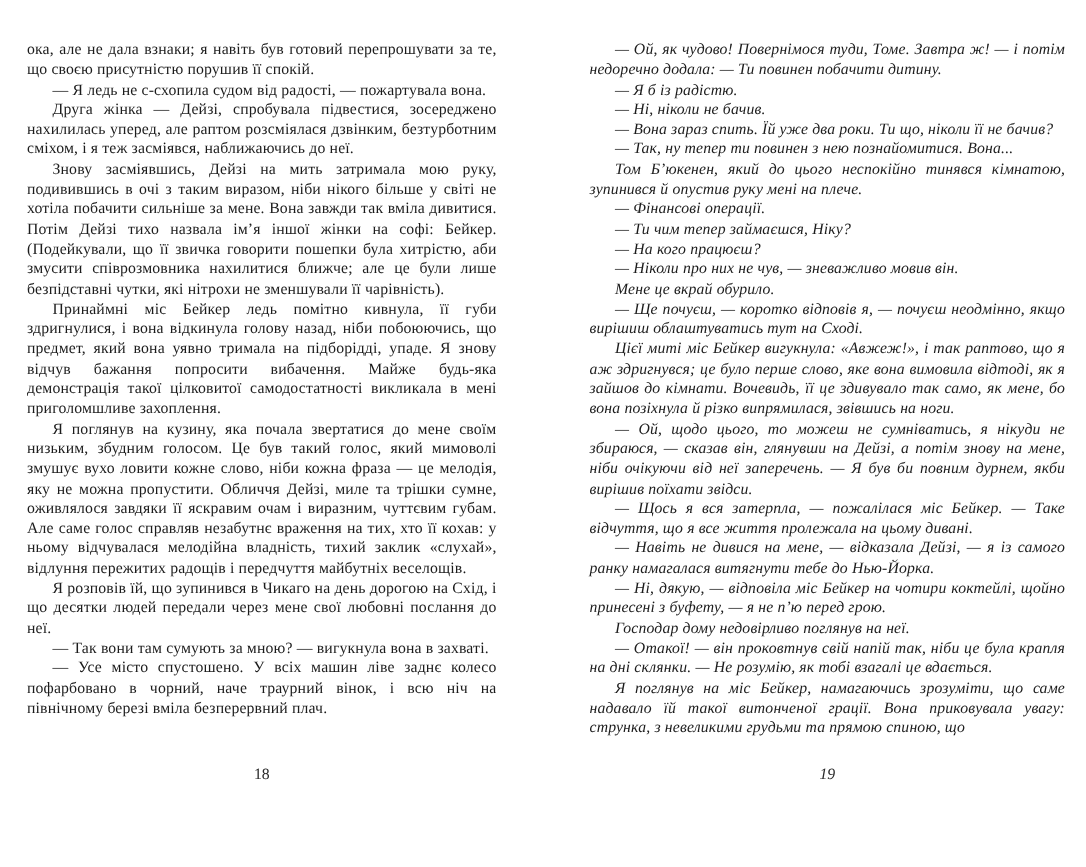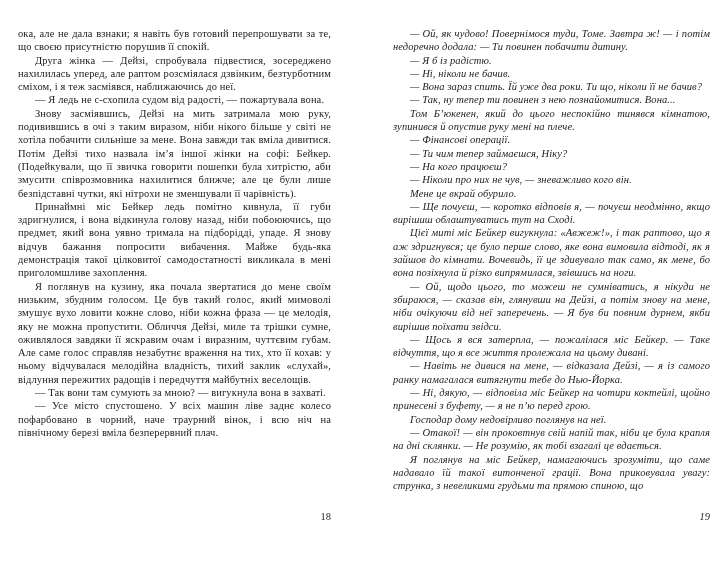--- a/index.html
+++ b/index.html
@@ -37,57 +37,58 @@
     padding: 0;
   }
   .page-text p.indent {
     text-indent: 17px;
   }
   .page-number {
     position: absolute;
     top: 483px;
     left: 0;
     width: 100%;
-    text-align: right;
+    text-align: center;
     color: #2a2a2a;
     font-size: 10.5px;
     line-height: 13px;
   }
 </style>
 </head>
 <body>
 
 <div class="spread">
 
   <div class="page page-left">
     <div class="page-text">
         <p>ока, але не дала взнаки; я навіть був готовий перепрошувати за те, що своєю присутністю порушив її спокій.</p>
+        <p class="indent">— Я ледь не с-схопила судом від радості, — пожартувала вона.</p>
         <p class="indent">Друга жінка — Дейзі, спробувала підвестися, зосереджено нахилилась уперед, але раптом розсміялася дзвінким, безтурботним сміхом, і я теж засміявся, наближаючись до неї.</p>
-        <p class="indent">— Я ледь не с-схопила судом від радості, — пожартувала вона.</p>
         <p class="indent">Знову засміявшись, Дейзі на мить затримала мою руку, подивившись в очі з таким виразом, ніби нікого більше у світі не хотіла побачити сильніше за мене. Вона завжди так вміла дивитися. Потім Дейзі тихо назвала ім’я іншої жінки на софі: Бейкер. (Подейкували, що її звичка говорити пошепки була хитрістю, аби змусити співрозмовника нахилитися ближче; але це були лише безпідставні чутки, які нітрохи не зменшували її чарівність).</p>
         <p class="indent">Принаймні міс Бейкер ледь помітно кивнула, її губи здригнулися, і вона відкинула голову назад, ніби побоюючись, що предмет, який вона уявно тримала на підборідді, упаде. Я знову відчув бажання попросити вибачення. Майже будь-яка демонстрація такої цілковитої самодостатності викликала в мені приголомшливе захоплення.</p>
         <p class="indent">Я поглянув на кузину, яка почала звертатися до мене своїм низьким, збудним голосом. Це був такий голос, який мимоволі змушує вухо ловити кожне слово, ніби кожна фраза — це мелодія, яку не можна пропустити. Обличчя Дейзі, миле та трішки сумне, оживлялося завдяки її яскравим очам і виразним, чуттєвим губам. Але саме голос справляв незабутнє враження на тих, хто її кохав: у ньому відчувалася мелодійна владність, тихий заклик «слухай», відлуння пережитих радощів і передчуття майбутніх веселощів.</p>
+        <p class="indent">Я розповів їй, що зупинився в Чикаго на день дорогою на Схід, і що десятки людей передали через мене свої любовні послання до неї.</p>
         <p class="indent">— Так вони там сумують за мною? — вигукнула вона в захваті.</p>
         <p class="indent">— Усе місто спустошено. У всіх машин ліве заднє колесо пофарбовано в чорний, наче траурний вінок, і всю ніч на північному березі вміла безперервний плач.</p>
       </div>
     <div class="page-number">18</div>
   </div>
 
   <div class="page page-right">
     <div class="page-text">
         <p class="indent">— Ой, як чудово! Повернімося туди, Томе. Завтра ж! — і потім недоречно додала: — Ти повинен побачити дитину.</p>
         <p class="indent">— Я б із радістю.</p>
         <p class="indent">— Ні, ніколи не бачив.</p>
         <p class="indent">— Вона зараз спить. Їй уже два роки. Ти що, ніколи її не бачив?</p>
         <p class="indent">— Так, ну тепер ти повинен з нею познайомитися. Вона...</p>
         <p class="indent">Том Б’юкенен, який до цього неспокійно тинявся кімнатою, зупинився й опустив руку мені на плече.</p>
         <p class="indent">— Фінансові операції.</p>
         <p class="indent">— Ти чим тепер займаєшся, Ніку?</p>
         <p class="indent">— На кого працюєш?</p>
-        <p class="indent">— Ніколи про них не чув, — зневажливо кого він.</p>
+        <p class="indent">— Ніколи про них не чув, — зневажливо мовив він.</p>
         <p class="indent">Мене це вкрай обурило.</p>
         <p class="indent">— Ще почуєш, — коротко відповів я, — почуєш неодмінно, якщо вирішиш облаштуватись тут на Сході.</p>
         <p class="indent">Цієї миті міс Бейкер вигукнула: «Авжеж!», і так раптово, що я аж здригнувся; це було перше слово, яке вона вимовила відтоді, як я зайшов до кімнати. Вочевидь, її це здивувало так само, як мене, бо вона позіхнула й різко випрямилася, звівшись на ноги.</p>
         <p class="indent">— Ой, щодо цього, то можеш не сумніватись, я нікуди не збираюся, — сказав він, глянувши на Дейзі, а потім знову на мене, ніби очікуючи від неї заперечень. — Я був би повним дурнем, якби вирішив поїхати звідси.</p>
         <p class="indent">— Щось я вся затерпла, — пожалілася міс Бейкер. — Таке відчуття, що я все життя пролежала на цьому дивані.</p>
         <p class="indent">— Навіть не дивися на мене, — відказала Дейзі, — я із самого ранку намагалася витягнути тебе до Нью-Йорка.</p>
         <p class="indent">— Ні, дякую, — відповіла міс Бейкер на чотири коктейлі, щойно принесені з буфету, — я не п’ю перед грою.</p>
         <p class="indent">Господар дому недовірливо поглянув на неї.</p>
         <p class="indent">— Отакої! — він проковтнув свій напій так, ніби це була крапля на дні склянки. — Не розумію, як тобі взагалі це вдається.</p>
         <p class="indent">Я поглянув на міс Бейкер, намагаючись зрозуміти, що саме надавало їй такої витонченої грації. Вона приковувала увагу: струнка, з невеликими грудьми та прямою спиною, що</p>

